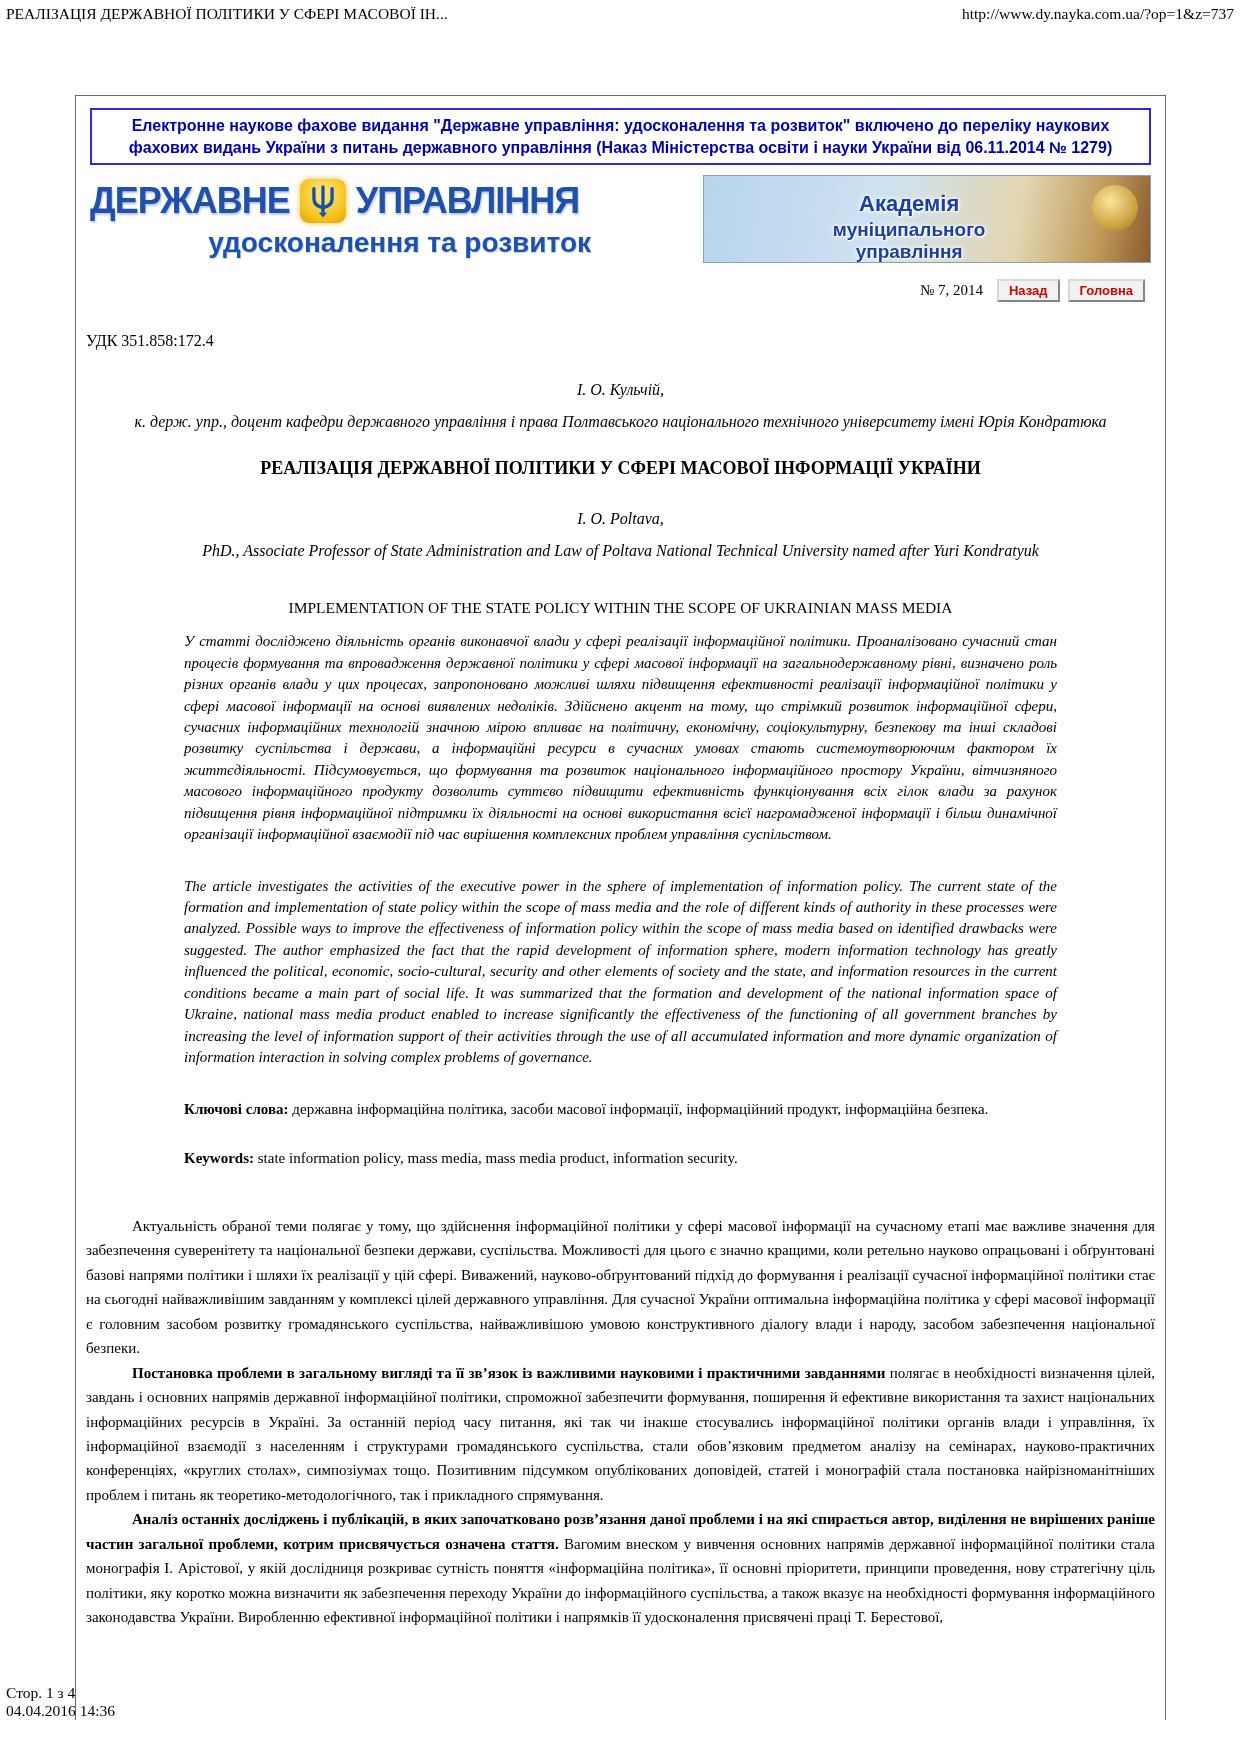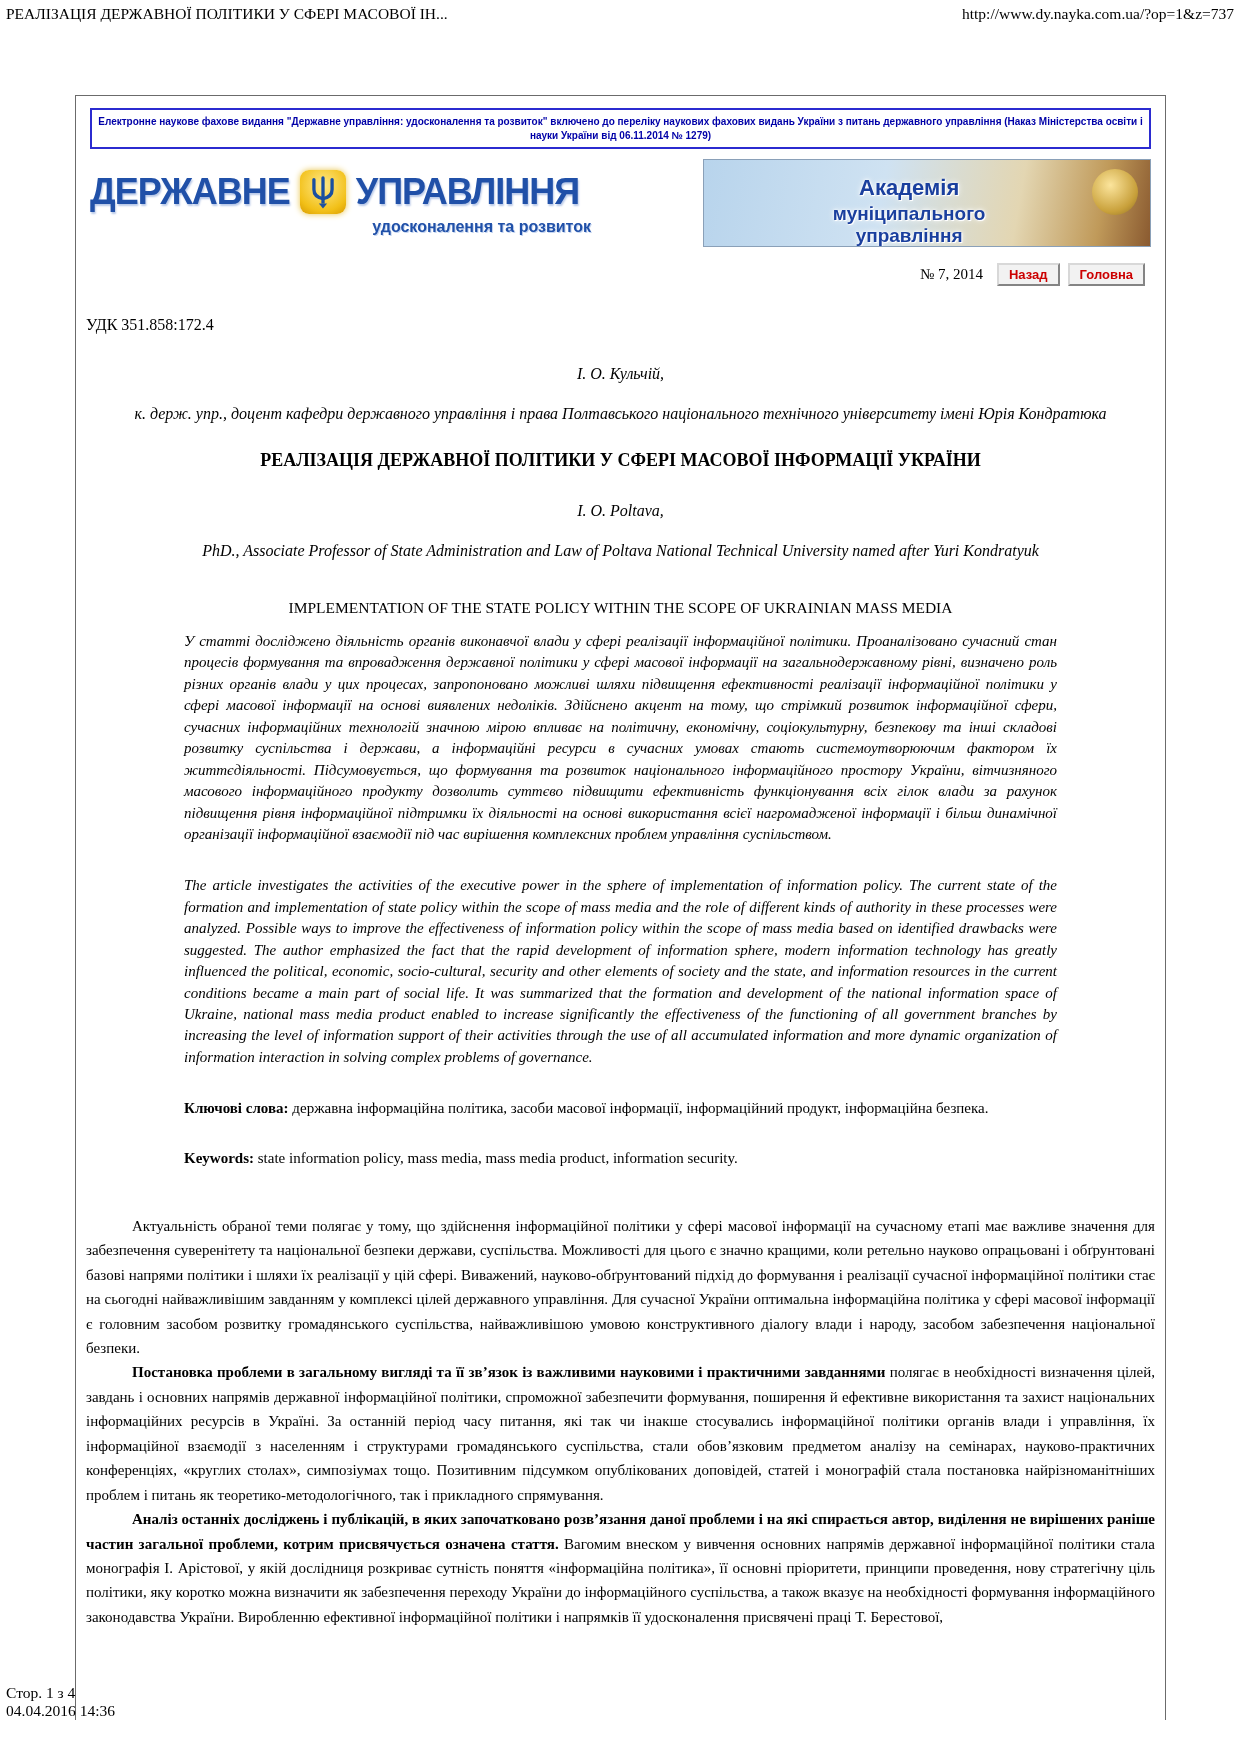--- a/index.html
+++ b/index.html
@@ -3,43 +3,43 @@
 <meta charset="utf-8">
 <style>
   * { margin:0; padding:0; box-sizing:border-box; }
   html, body { width:1240px; background:#ffffff; color:#000; font-family:"Liberation Serif", serif; }
   .page { position:relative; width:1240px; height:1732px; background:#fff; overflow:hidden; }
 
   .print-header { position:absolute; top:5px; left:6px; right:6px; display:flex; justify-content:space-between; font-size:15.5px; white-space:nowrap; }
 
   .content-box { position:absolute; left:75px; top:95px; width:1091px; height:1625px; border:1px solid #6b6b6b; border-bottom:none; background:#fff; padding:12px 8px 0 8px; }
 
-  .notice-banner { margin:0 6px; border:2px solid var(--notice-border,#2b2bd0); color:var(--notice-blue,#0000a8); font-family:"Liberation Sans", sans-serif; font-weight:bold; font-size:10px; line-height:1.35; text-align:center; padding:5px 6px; }
+  .notice-banner { margin:0 6px; border:2px solid var(--notice-border,#2b2bd0); color:var(--notice-blue,#0000a8); font-family:"Liberation Sans", sans-serif; font-weight:bold; font-size:16px; line-height:1.35; text-align:center; padding:5px 6px; }
 
   .masthead { display:flex; justify-content:space-between; align-items:stretch; margin:10px 6px 0 6px; height:88px; }
   .logo { width:505px; display:flex; flex-direction:column; justify-content:center; }
   .logo-row { display:flex; align-items:center; gap:10px; }
   .logo-word { font-family:"Liberation Sans", sans-serif; font-weight:bold; font-size:36px; color:var(--logo-blue,#2050a8); letter-spacing:-1px; text-shadow:1px 2px 2px #b9c9e8; }
   .emblem { width:46px; height:44px; border-radius:9px; background:radial-gradient(circle at 50% 35%, #ffe98a, #f2c018 70%, #d89b00); display:flex; align-items:center; justify-content:center; box-shadow:0 0 6px #e8c44a; flex:0 0 auto; }
-  .logo-subtitle { font-family:"Liberation Sans", sans-serif; font-weight:bold; font-size:16px; color:var(--logo-blue,#2050a8); text-align:right; padding-right:4px; margin-top:4px; text-shadow:1px 1px 0 #c5d5f0; }
+  .logo-subtitle { font-family:"Liberation Sans", sans-serif; font-weight:bold; font-size:28px; color:var(--logo-blue,#2050a8); text-align:right; padding-right:4px; margin-top:4px; text-shadow:1px 1px 0 #c5d5f0; }
 
   .academy { position:relative; width:448px; border:1px solid #8aa0b8; background:linear-gradient(100deg,#b8d4ec 0%,#cfe2f2 40%,#e3d6b2 70%,#c09a5a 88%,#8a5a30 100%); overflow:hidden; }
   .academy-text { position:absolute; left:50%; top:15px; transform:translateX(-58%); text-align:center; }
   .academy-line1 { font-family:"Liberation Sans", sans-serif; font-weight:bold; font-size:22px; color:var(--link-blue,#1a3f9e); text-shadow:0 0 3px #fff,0 0 6px #fff,1px 1px 0 #fff; }
   .academy-line2 { font-family:"Liberation Sans", sans-serif; font-weight:bold; font-size:19px; color:var(--link-blue,#1a3f9e); text-shadow:0 0 3px #fff,0 0 6px #fff,1px 1px 0 #fff; margin-top:2px; }
   .academy-dome { position:absolute; right:12px; top:9px; width:46px; height:46px; border-radius:50%; background:radial-gradient(circle at 40% 35%, #ffe9a0, #caa23a 65%, #8a6a20); opacity:.95; }
 
   .issue-row { margin:16px 12px 0 12px; display:flex; justify-content:flex-end; align-items:center; gap:8px; font-size:15px; }
   .issue-number { margin-right:6px; }
   .nav-btn { font-family:"Liberation Sans", sans-serif; font-size:13px; font-weight:bold; color:var(--button-red,#cc0000); border:2px outset #d8d8d8; background:#f2f2f2; padding:2px 10px; text-decoration:none; cursor:pointer; display:inline-block; }
 
   .udk { margin:30px 0 0 2px; font-size:16px; }
 
   .author-block { margin-top:28px; text-align:center; font-style:italic; font-size:16px; line-height:1.5; }
-  .author-block .affil { max-width:980px; margin:16px auto;text-align:center; }
+  .author-block .affil { max-width:980px; margin:8px auto;text-align:center; }
 
   .title-ua { margin-top:24px; text-align:center; font-size:18px; font-weight:bold; font-family:"Liberation Serif", serif; }
   .title-en { margin-top:36px; text-align:center; font-size:15.5px; font-weight:normal; }
 
   .abstract { margin:14px 100px 0 100px; font-style:italic; font-size:15px; line-height:1.43; text-align:justify; }
   .abstract.en { margin-top:30px; }
 
   .keywords { margin:30px 100px 0 100px; font-size:15px; line-height:1.45; text-align:justify; }
   .keywords.en { margin-top:28px; }
   .kw-label { font-weight:bold; }

